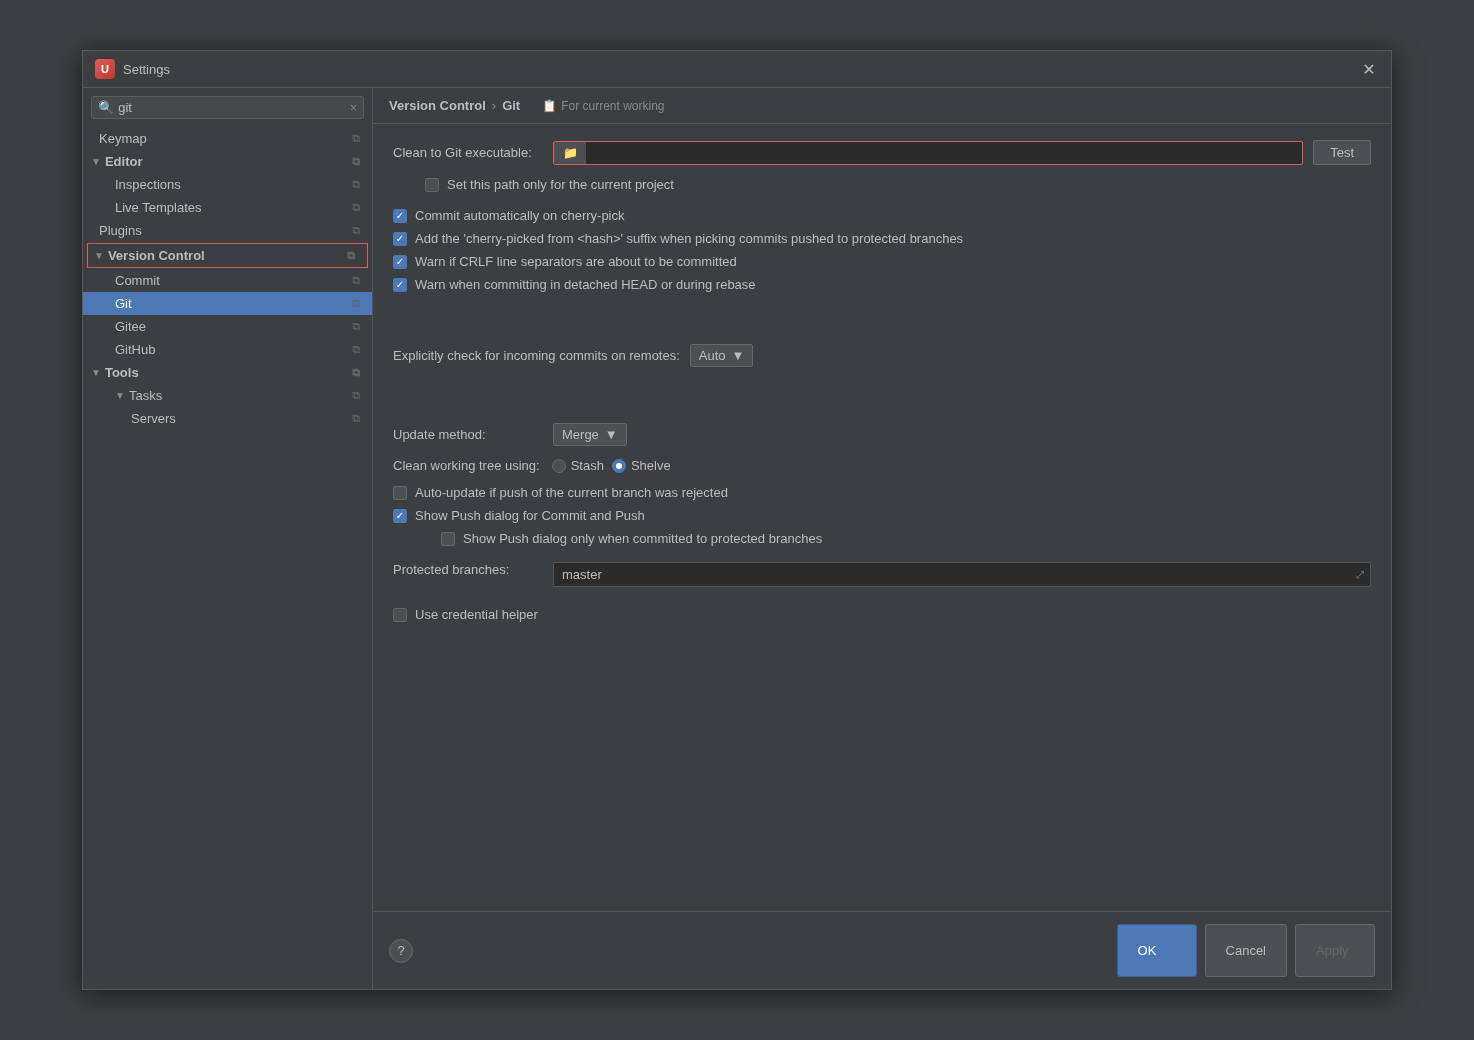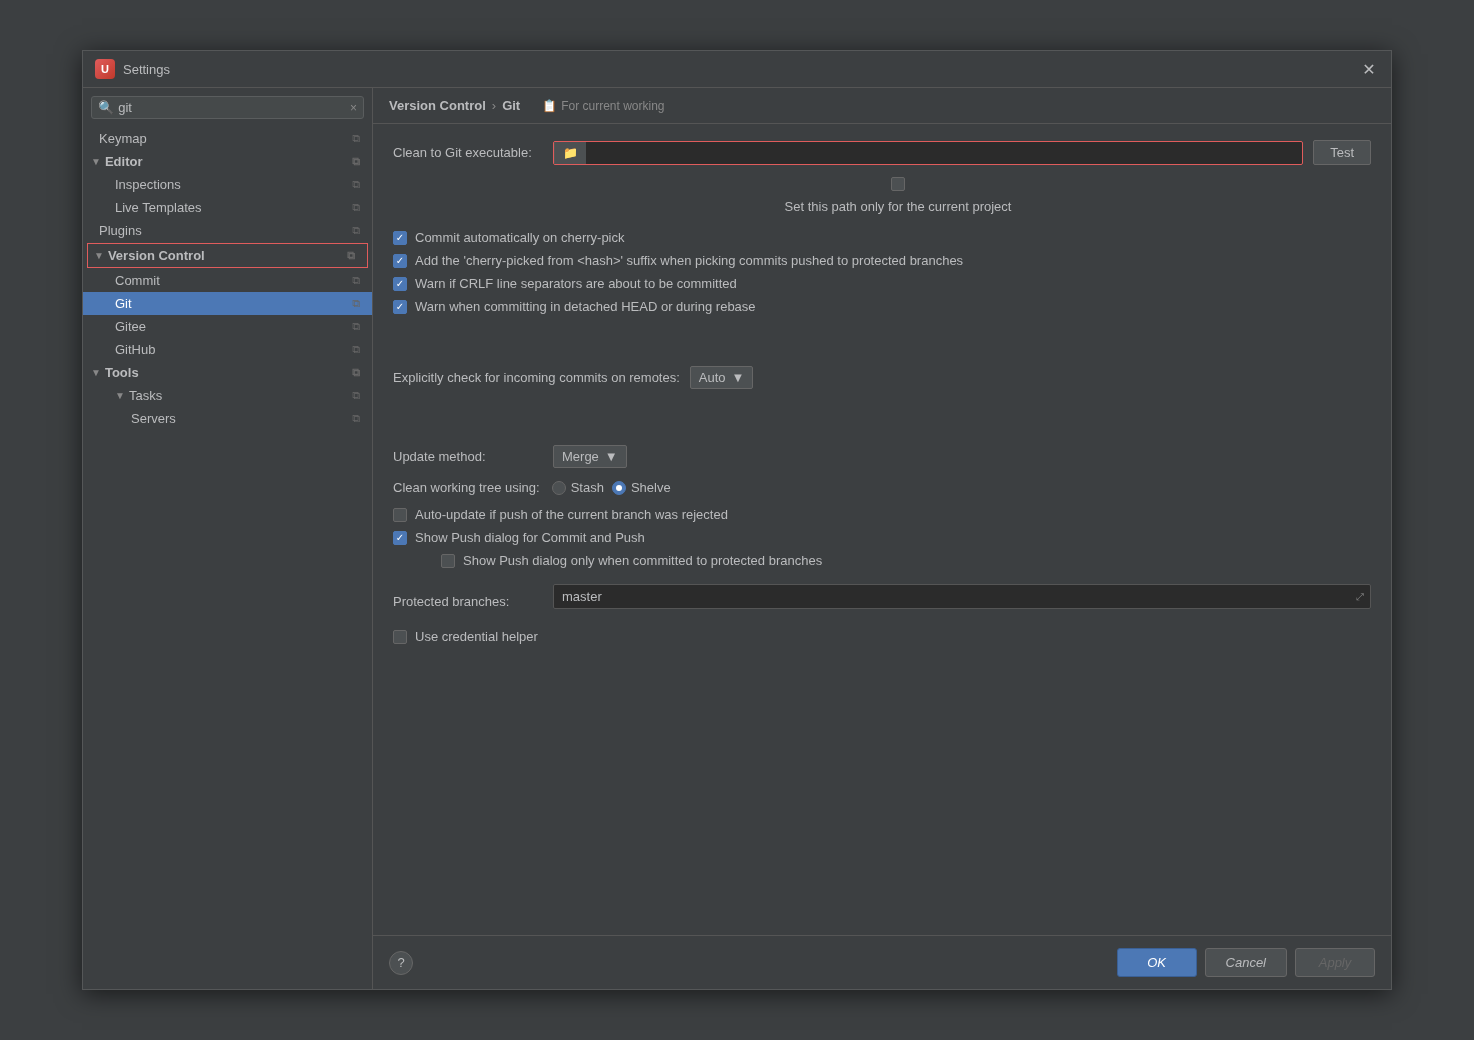--- a/index.html
+++ b/index.html
@@ -236,21 +236,20 @@
     }
     .checkbox-row {
       display: flex;
       align-items: center;
       gap: 8px;
       margin-bottom: 8px;
       padding-left: 0;
     }
     .checkbox-row.indented {
       padding-left: 32px;
-      flex-direction: column;
     }
     .checkbox-row.double-indented {
       padding-left: 48px;
     }
     .cb {
       width: 14px;
       height: 14px;
       background: #4c5052;
       border: 1px solid #666;
       display: flex;
@@ -330,21 +329,21 @@
       height: 6px;
       border-radius: 50%;
       background: white;
     }
     .radio-option-label {
       font-size: 13px;
       color: #bbbcbe;
     }
     .protected-row {
       display: flex;
-      align-items: flex-end;
+      align-items: flex-start;
       gap: 10px;
       margin-bottom: 12px;
     }
     .protected-input-wrapper {
       flex: 1;
       display: flex;
       align-items: center;
       background: #2b2b2b;
       border: 1px solid #555;
       border-radius: 2px;
@@ -384,30 +383,29 @@
       width: 24px;
       height: 24px;
       display: flex;
       align-items: center;
       justify-content: center;
       color: #bbbcbe;
       font-size: 13px;
       cursor: pointer;
     }
     .footer-btn {
-      padding: 6px 20px;
+      padding: 18px 20px;
       border-radius: 3px;
       font-size: 13px;
       cursor: pointer;
       border: 1px solid #666;
       background: #4c5052;
       color: #bbbcbe;
       min-width: 80px;
-      text-align: center;
-      font-style: italic;
+      text-align: left;
     }
     .footer-btn.primary {
       background: #4c78b5;
       border-color: #3a6096;
       color: white;
     }
     .footer-btn.disabled {
       color: #666;
       cursor: default;
     }

